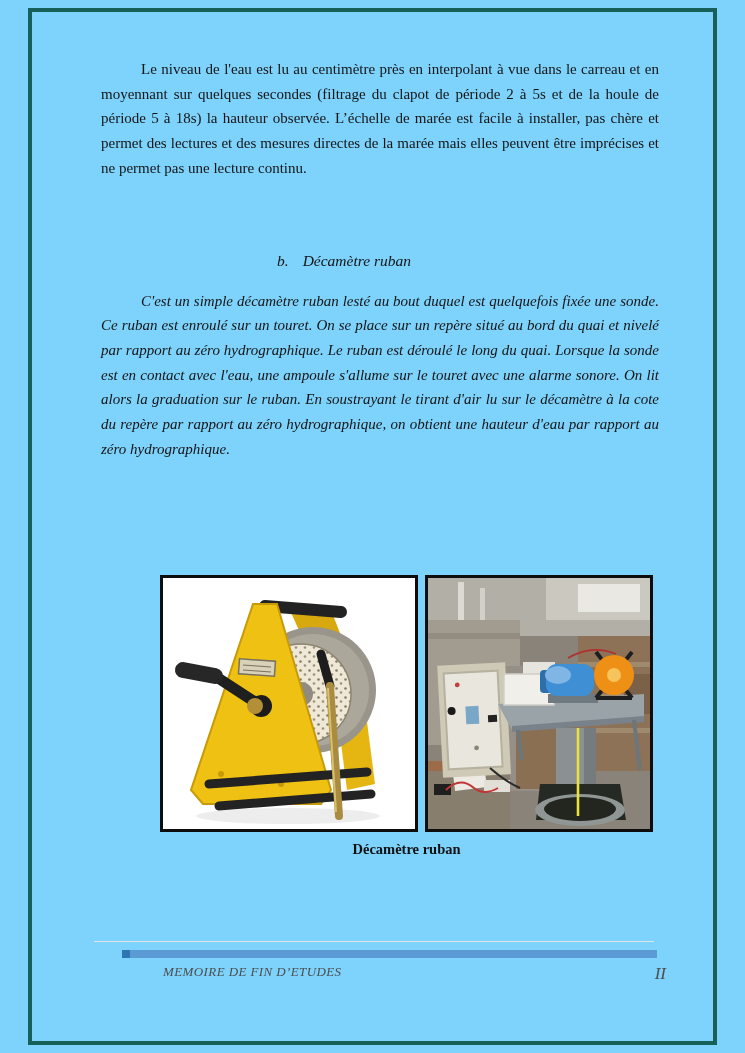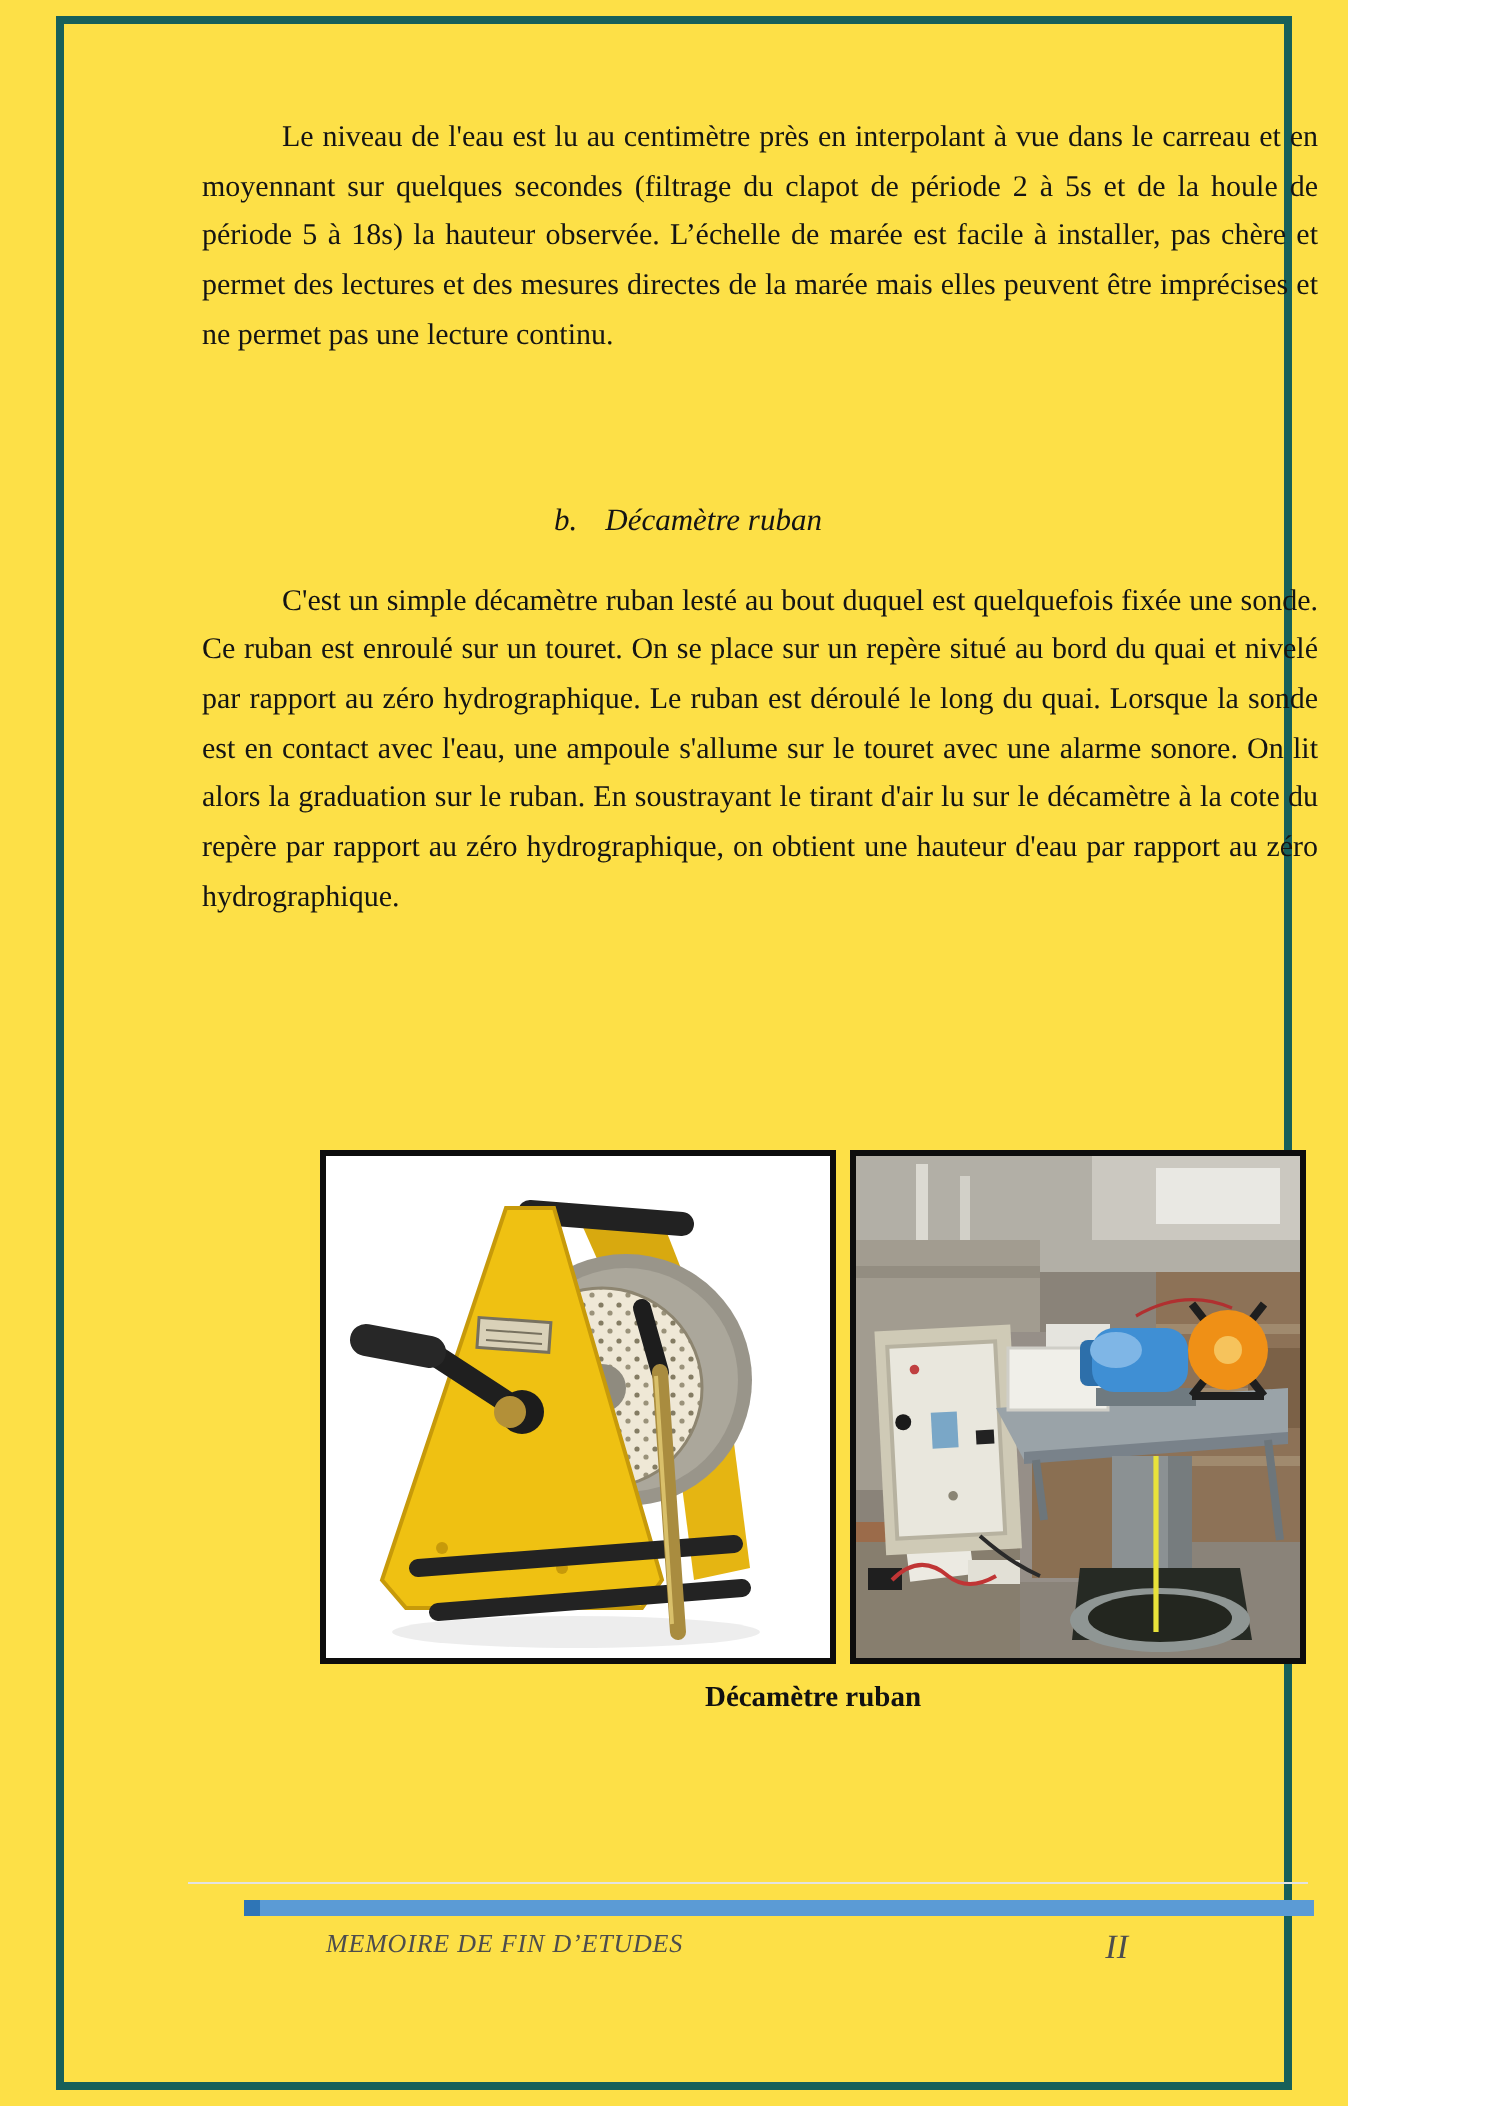--- a/index.html
+++ b/index.html
@@ -1,19 +1,19 @@
 <!DOCTYPE html>
 <html><head>
 <meta charset="utf-8">
 <style>
   html,body{margin:0;padding:0;background:#ffffff;}
   .page{
     position:relative;
-    width:674px;height:1053px;
-    background:#fde047;
+    width:745px;height:1053px;
+    background:#7dd3fc;
     font-family:"Liberation Serif","DejaVu Serif",serif;
     overflow:hidden;
   }
   .page-frame{
     position:absolute;
     top:8px;left:28px;right:28px;bottom:8px;
     border:4px solid #17605a;
     pointer-events:none;
   }
   .content{
@@ -30,21 +30,21 @@
     color:#141414;
   }
   #p1{margin-top:57px;}
   .heading{
     margin:71px 0 0 176px;
     font-style:italic;
     font-size:15.5px;
     color:#141414;
   }
   .heading .hlabel{margin-right:14px;}
-  #p2{margin-top:19px;}
+  #p2{margin-top:19px;font-style:italic;}
   #p3{margin-top:17px;}
   .imgbox{
     position:absolute;
     top:575px;
     border:3px solid #0d0d0d;
     background:#ffffff;
     overflow:hidden;
   }
   .imgbox.left{left:160px;width:252px;height:251px;}
   .imgbox.right{left:425px;width:222px;height:251px;}
@@ -74,21 +74,21 @@
     position:absolute;
     left:163px;top:964px;
     font-style:italic;
     font-size:13px;
     letter-spacing:0.4px;
     color:#4d4d4d;
     text-align:right;
   }
   .footer-page{
     position:absolute;
-    right:110px;top:964px;
+    right:79px;top:964px;
     font-style:italic;
     font-size:17px;
     color:#4d4d4d;
     text-align:right;
   }
 </style>
 </head>
 <body>
 
 <div class="page">

